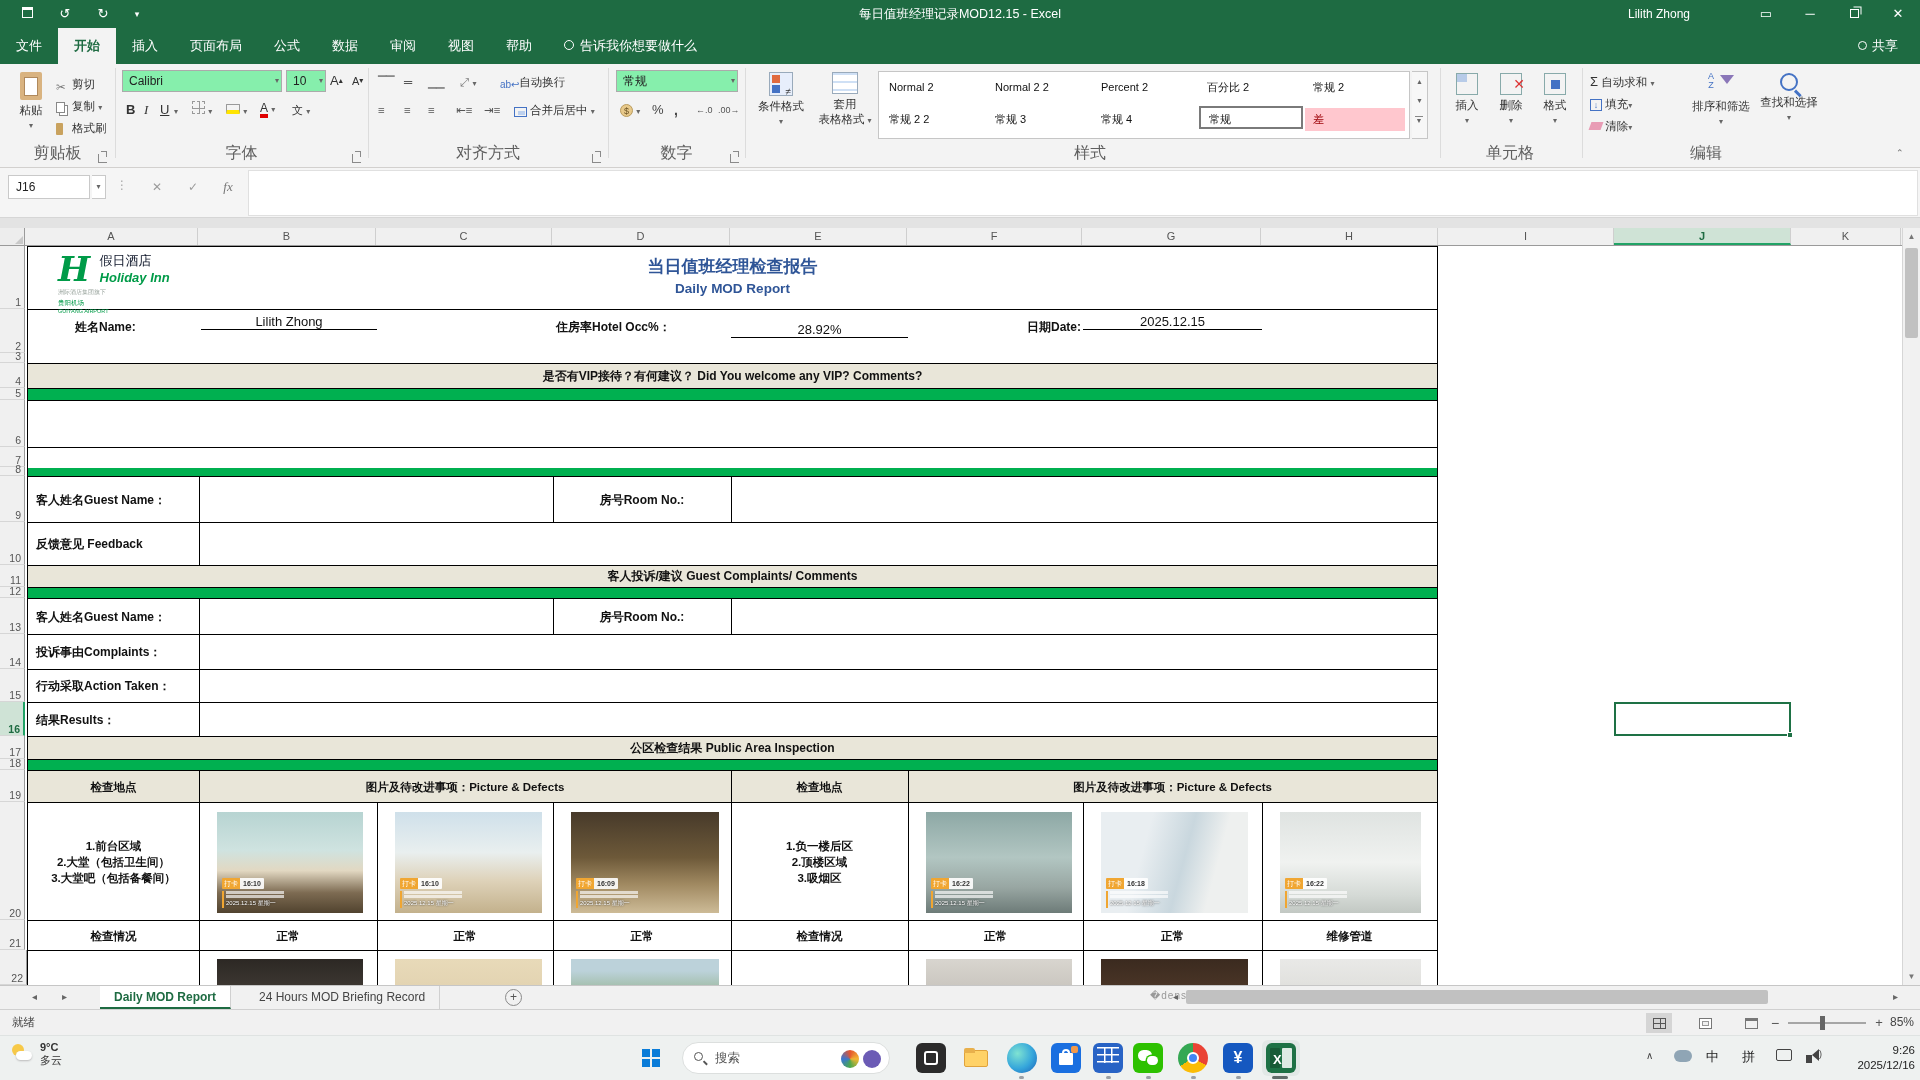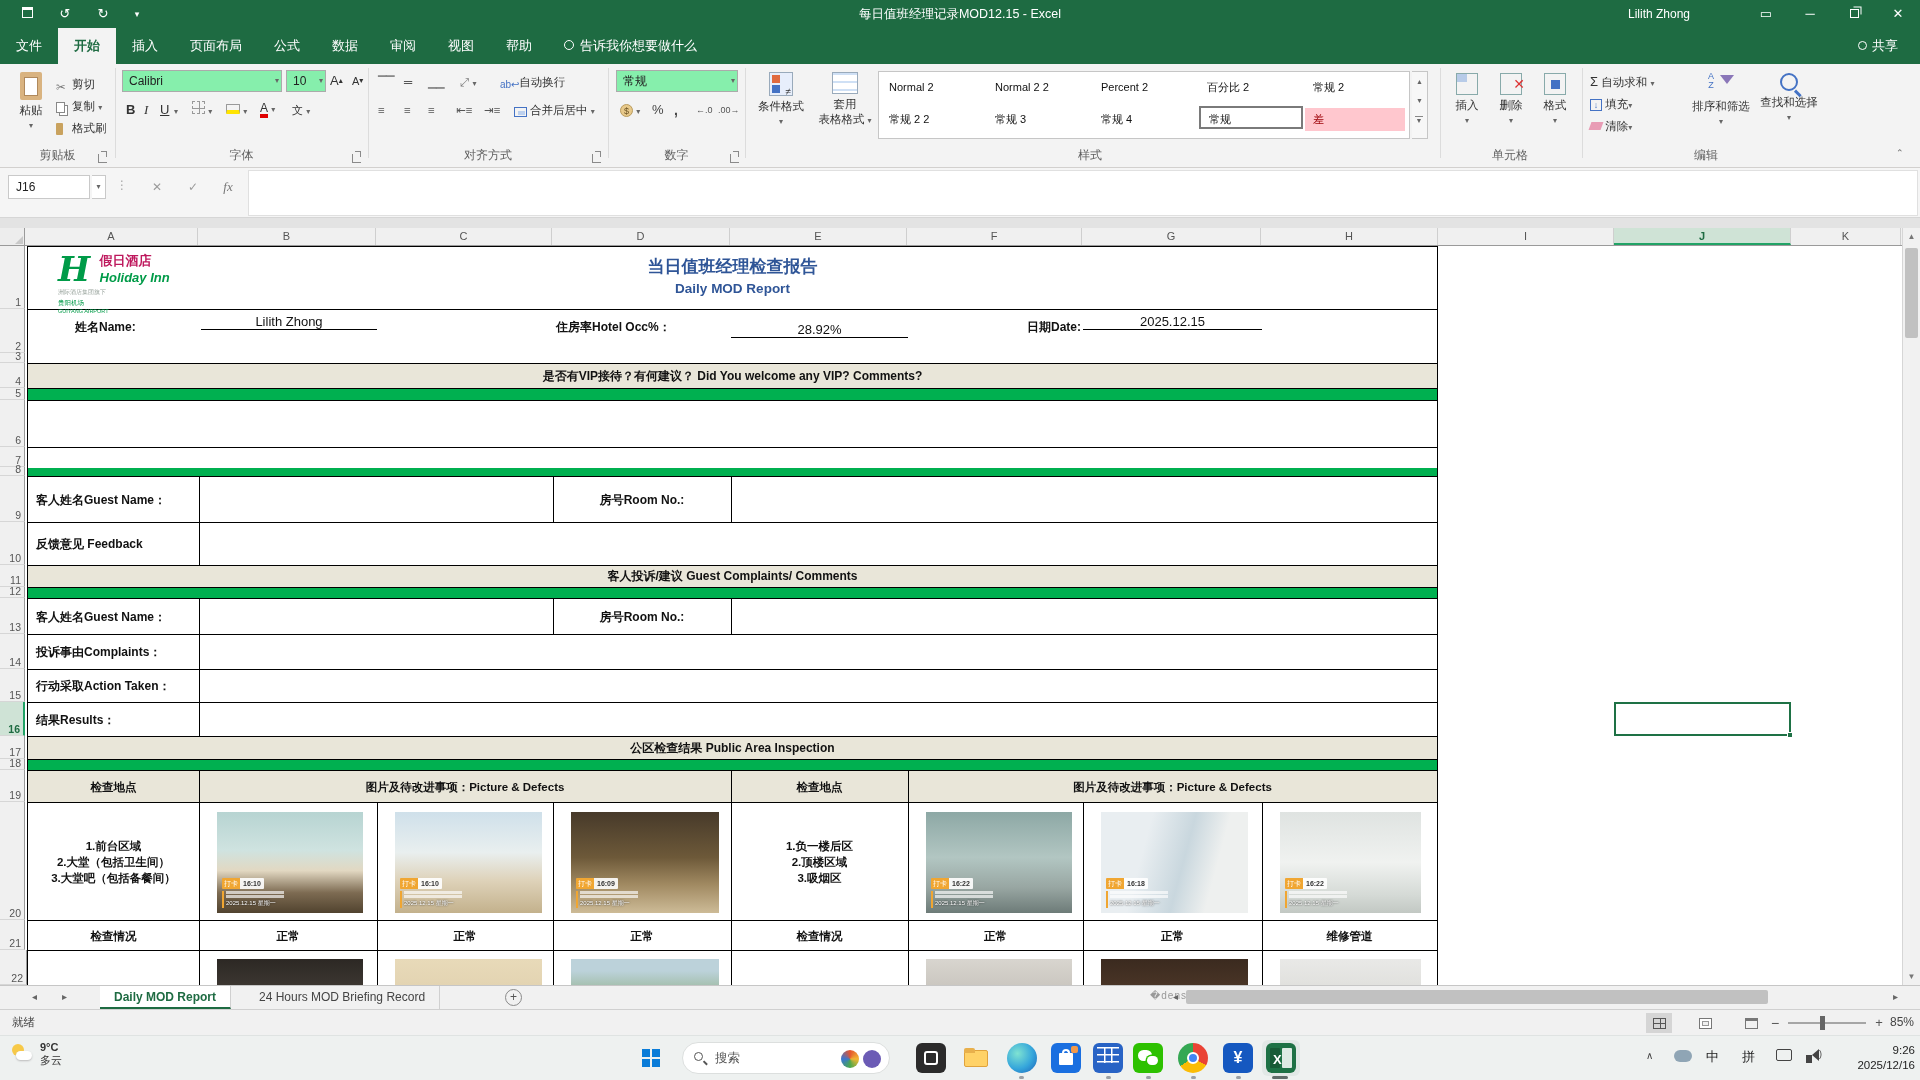--- a/index.html
+++ b/index.html
@@ -12,21 +12,21 @@
   #win-title { left:0; right:0; top:0; height:28px; text-align:center; line-height:28px; font-size:12.5px; color:#fff; }
   .cap-btn { top:0; width:44px; height:28px; text-align:center; line-height:28px; font-size:13px; color:#fff; }
   
   #tabrow { left:0; top:28px; width:1920px; height:36px; background:#1e6b42; }
   .rtab { float:left; height:36px; line-height:36px; padding:0 16px; color:#fff; font-size:13px; }
   .rtab.active { background:#f3f3f3; color:#1e6b42; font-weight:bold; }
   #tellme { color:#fff; font-size:13px; line-height:36px; }
   
   #ribbon { left:0; top:64px; width:1920px; height:104px; background:#f3f3f3; border-bottom:1px solid #d2d0ce; font-size:12px; color:#333; }
   .gsep { position:absolute; top:4px; width:1px; height:90px; background:#dcdcdc; }
-  .glabel { position:absolute; bottom:3px; font-size:12px; color:#5f5f5f; text-align:center; }
+  .glabel { position:absolute; bottom:3px; font-size:16px; color:#5f5f5f; text-align:center; }
   .launcher { position:absolute; bottom:4px; width:9px; height:9px; border-left:1px solid #8a8a8a; border-bottom:1px solid #8a8a8a; }
   .launcher:after { content:""; position:absolute; left:2px; top:-3px; width:5px; height:5px; border-right:1px solid #8a8a8a; border-top:1px solid #8a8a8a; }
   .bigbtn { position:absolute; text-align:center; font-size:11.5px; color:#333; }
   .smallrow { position:absolute; height:20px; line-height:20px; font-size:11.5px; color:#333; white-space:nowrap; }
   .combo { position:absolute; background:#86efac; border:1px solid #ababab; font-size:12px; color:#222; }
   .combo .arr { position:absolute; right:2px; top:50%; transform:translateY(-50%); font-size:8px; color:#666; }
   .dd { color:#666; font-size:8px; }
   .galcell { position:absolute; height:23px; line-height:23px; padding-left:8px; font-size:11px; color:#111; background:#fff; }
   .icon16 { display:inline-block; width:16px; height:16px; vertical-align:middle; }
   
@@ -297,21 +297,21 @@
   <div class="rowhd" style="top:674px;height:30px;">21</div>
   <div class="rowhd" style="top:704px;height:35px;padding-left:23px;">22</div>
 </div>
 
 <div class="abs" id="tablewrap">
 
   <div class="trow bb" style="top:0;height:63px;">
     <div class="abs" style="left:30px;top:5px;">
       <span style="font-family:'DejaVu Serif',serif;font-style:italic;font-weight:bold;font-size:34px;color:#009b48;line-height:34px;">H</span>
       <span style="display:inline-block;vertical-align:top;margin-left:5px;">
-        <span style="display:block;font-size:13px;font-weight:bold;color:#be185d;">假日酒店</span>
+        <span style="display:block;font-size:13px;font-weight:normal;color:#0f172a;">假日酒店</span>
         <span style="display:block;font-size:13px;font-weight:bold;font-style:italic;color:#009b48;">Holiday Inn</span>
       </span>
       <span style="display:block;font-size:6px;color:#9aa59e;margin-top:2px;">洲际酒店集团旗下</span>
       <span style="display:block;font-size:6.5px;color:#009b48;margin-top:2px;">贵阳机场</span>
       <span style="display:block;font-size:5.5px;color:#009b48;">GUIYANG AIRPORT</span>
     </div>
     <div class="abs" style="left:0;right:0;top:8px;text-align:center;font-size:17px;font-weight:bold;color:#2f5597;">当日值班经理检查报告</div>
     <div class="abs" style="left:0;right:0;top:34px;text-align:center;font-size:13.5px;font-weight:bold;color:#2f5597;">Daily MOD Report</div>
   </div>
 

